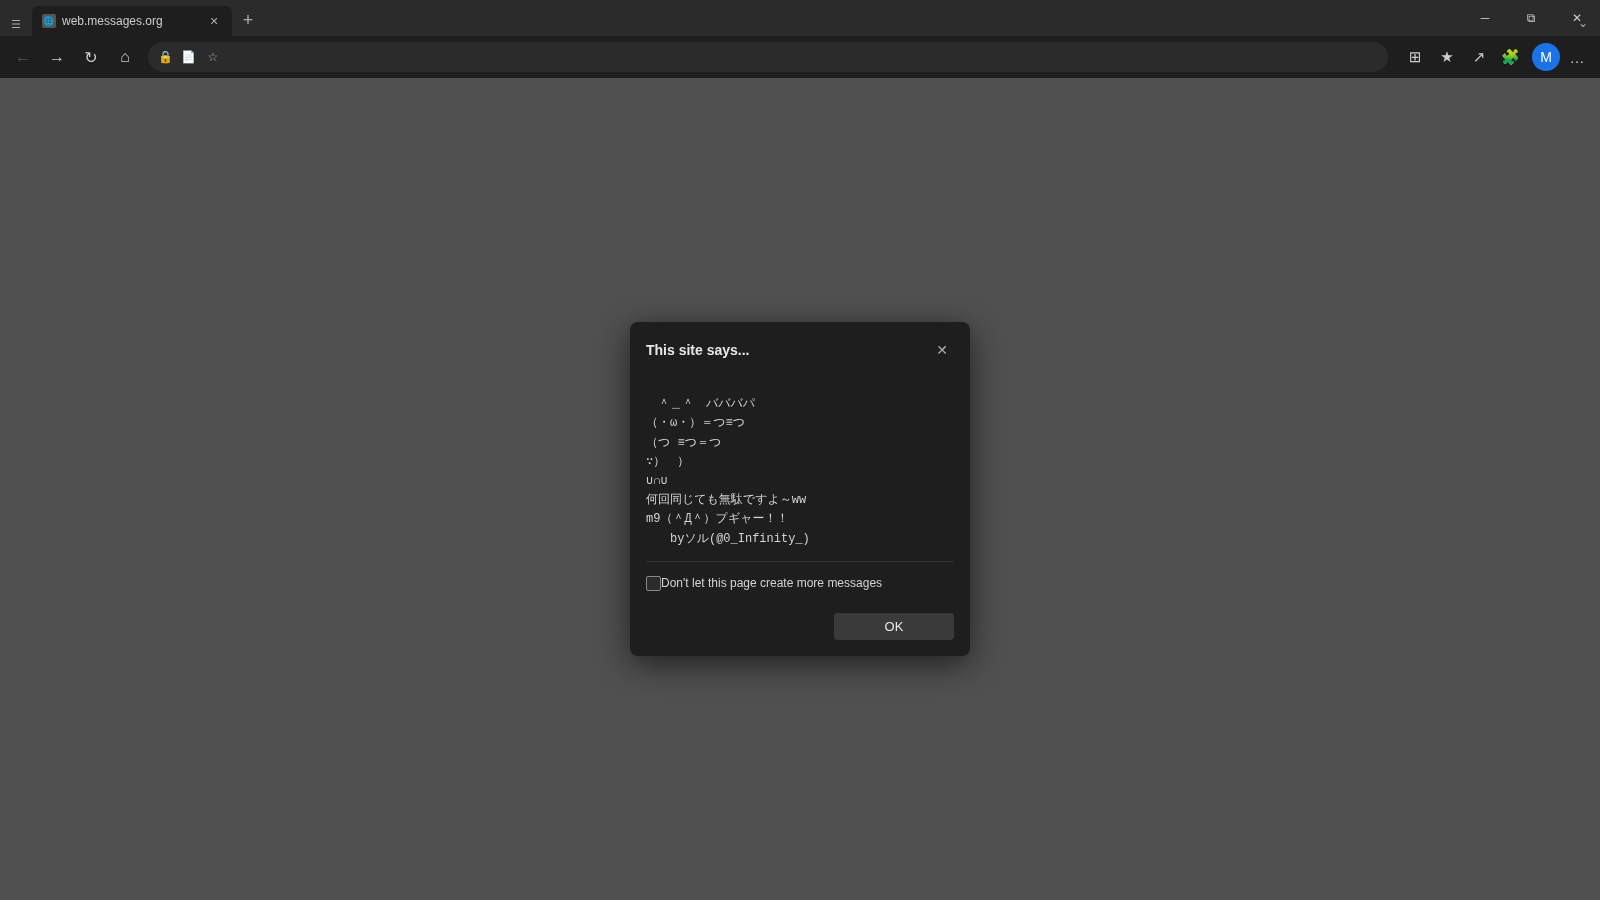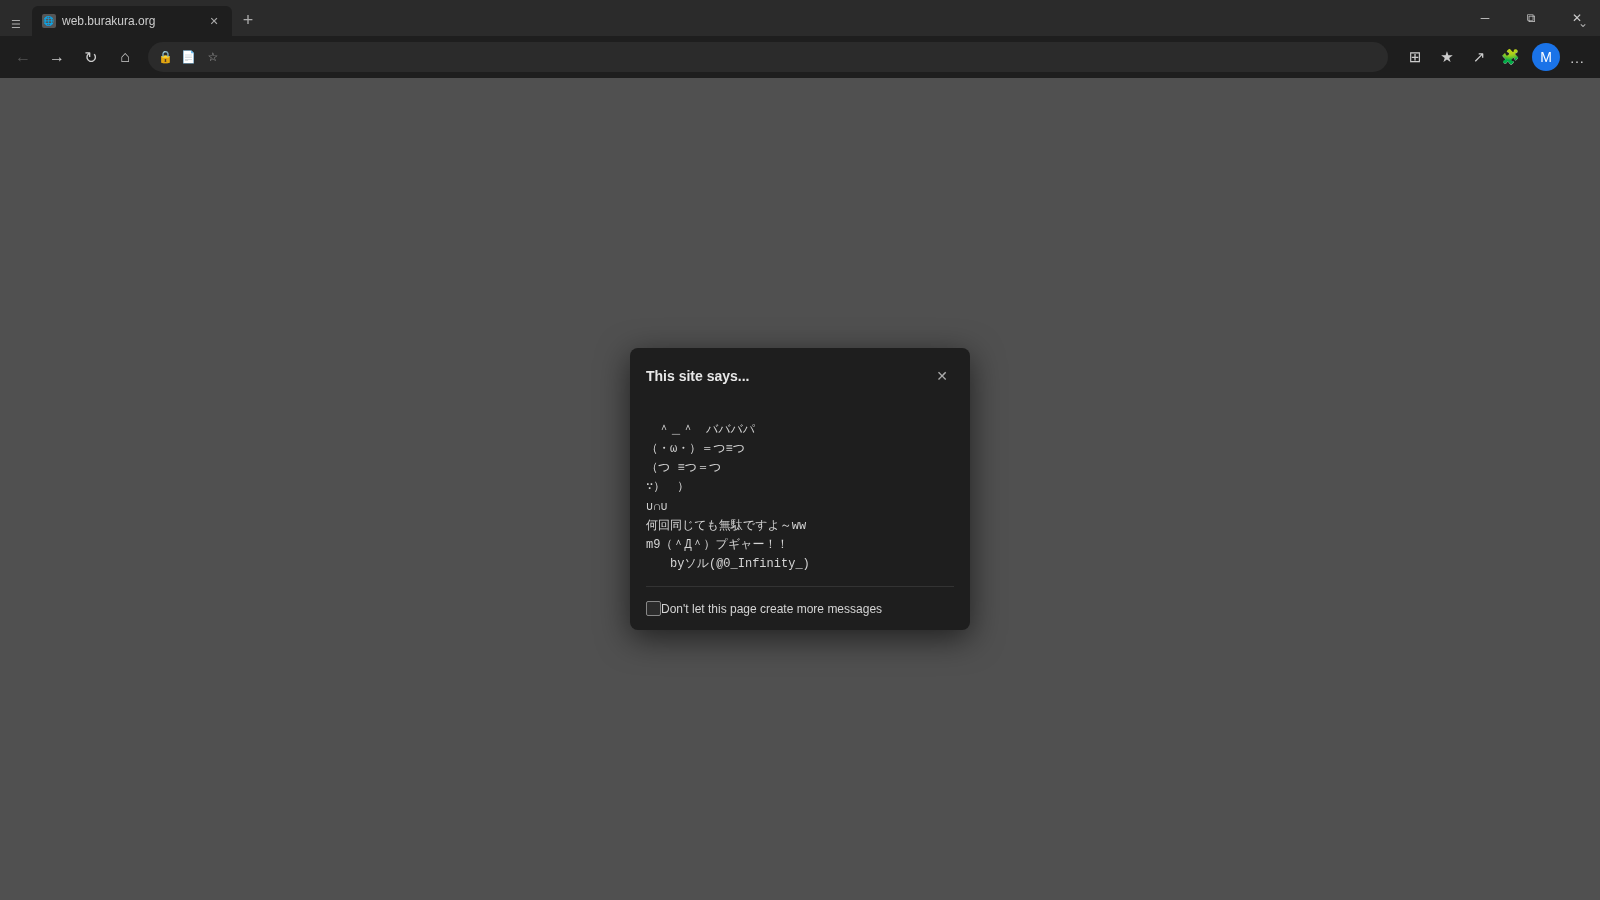--- a/index.html
+++ b/index.html
@@ -359,21 +359,21 @@
 
 <div class="browser-frame">
 
   <div class="tab-bar">
     <div class="tab-bar-left">
       <div class="tab-bar-left-icon">☰</div>
     </div>
 
     <div class="tab active">
       <div class="tab-favicon">🌐</div>
-      <span class="tab-title">web.burakura.org</span>
+      <span class="tab-title">web.messages.org</span>
       <div class="tab-close">✕</div>
     </div>
 
     <div class="tab-new">+</div>
 
     <div class="tab-bar-right">
       <div class="tab-btn" style="color:#aaa;font-size:12px;cursor:pointer;padding:2px 4px;">⌄</div>
     </div>
 
     <div class="window-controls">
@@ -426,18 +426,21 @@
 m9（＾Д＾）プギャー！！
 　　byソル(@0_Infinity_)</div>
 
         <div class="dialog-divider"></div>
 
         <div class="dialog-checkbox-row">
           <div class="dialog-checkbox"></div>
           <span class="dialog-checkbox-label">Don't let this page create more messages</span>
         </div>
 
+        <div class="dialog-footer">
+          <button class="dialog-ok-btn">OK</button>
+        </div>
 
       </div>
     </div>
 
   </div>
 </div>
 
 </body></html>

